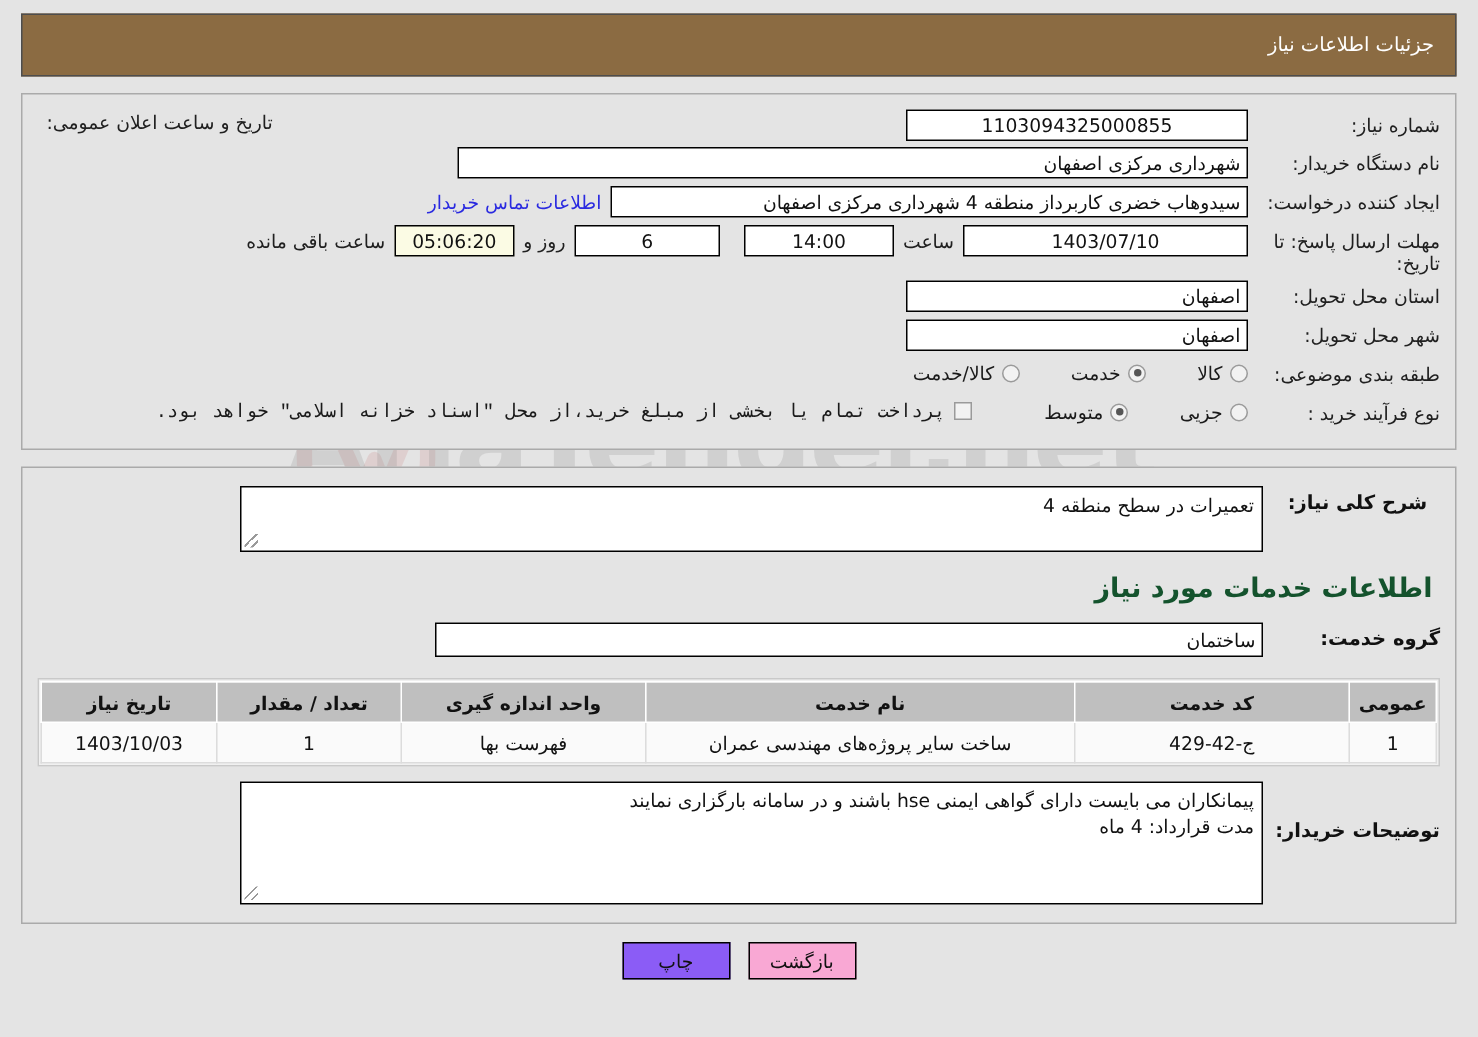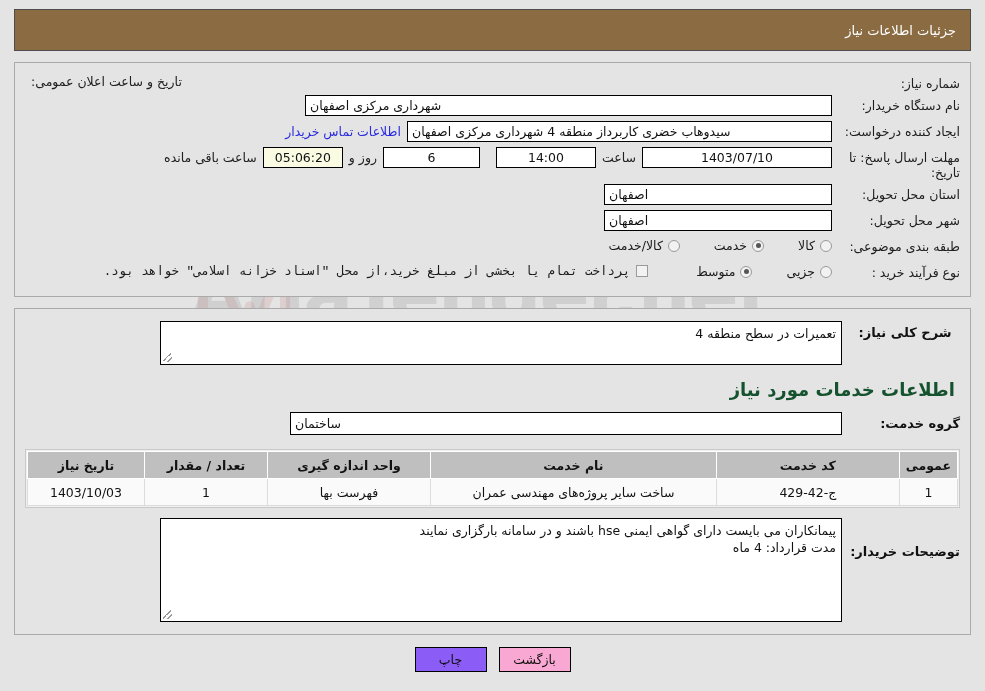--- a/index.html
+++ b/index.html
@@ -109,21 +109,21 @@
   .inp {
     border: 1px solid #000000;
     background: #ffffff;
     height: 21px;
     line-height: 19px;
     box-sizing: border-box;
     padding: 0 4px;
     font-family: "DejaVu Sans", "Liberation Sans", sans-serif;
     font-size: 12.5px;
     color: #111;
-    text-align: left;
+    text-align: right;
     overflow: hidden;
     white-space: nowrap;
   }
   .inp.center { text-align: center; }
   .inp.yellow { background: #fbfbe4; }
   .w-need   { width: 228px; }
   .w-org    { width: 527px; }
   .w-creator{ width: 425px; }
   .w-date   { width: 190px; }
   .w-time   { width: 100px; }
@@ -258,21 +258,21 @@
   .ta::after {
     content: "";
     position: absolute;
     left: 2px; bottom: 2px;
     width: 9px; height: 9px;
     background:
       linear-gradient(135deg, transparent 0 42%, #9a9a9a 42% 50%, transparent 50% 100%),
       linear-gradient(135deg, transparent 0 72%, #9a9a9a 72% 80%, transparent 80% 100%);
   }
   .ta-desc { width: 682px; height: 44px; }
-  .ta-note { width: 682px; height: 104px; }
+  .ta-note { width: 682px; height: 82px; }
 
   .sectionhead {
     font-weight: bold;
     font-size: 18px;
     color: #14532d;
     text-align: right;
     margin: 14px 5px 12px 0;
   }
 
   .grouprow { display: flex; align-items: center; margin-bottom: 14px; }
@@ -359,20 +359,21 @@
 
   <div class="titlebar">
     <span class="ttl">جزئیات اطلاعات نیاز</span>
   </div>
 
   <div class="panel top">
 
     <div class="splitrow">
       <div class="col-right">
         <div class="lbl">شماره نیاز:</div>
+        <div class="inp w-need center">1103094325000855</div>
       </div>
       <div class="col-left">
         <span class="rightlabel">تاریخ و ساعت اعلان عمومی:</span>
       </div>
     </div>
 
     <div class="frow">
       <div class="lbl">نام دستگاه خریدار:</div>
       <div class="fieldzone">
         <div class="inp w-org">شهرداری مرکزی اصفهان</div>

